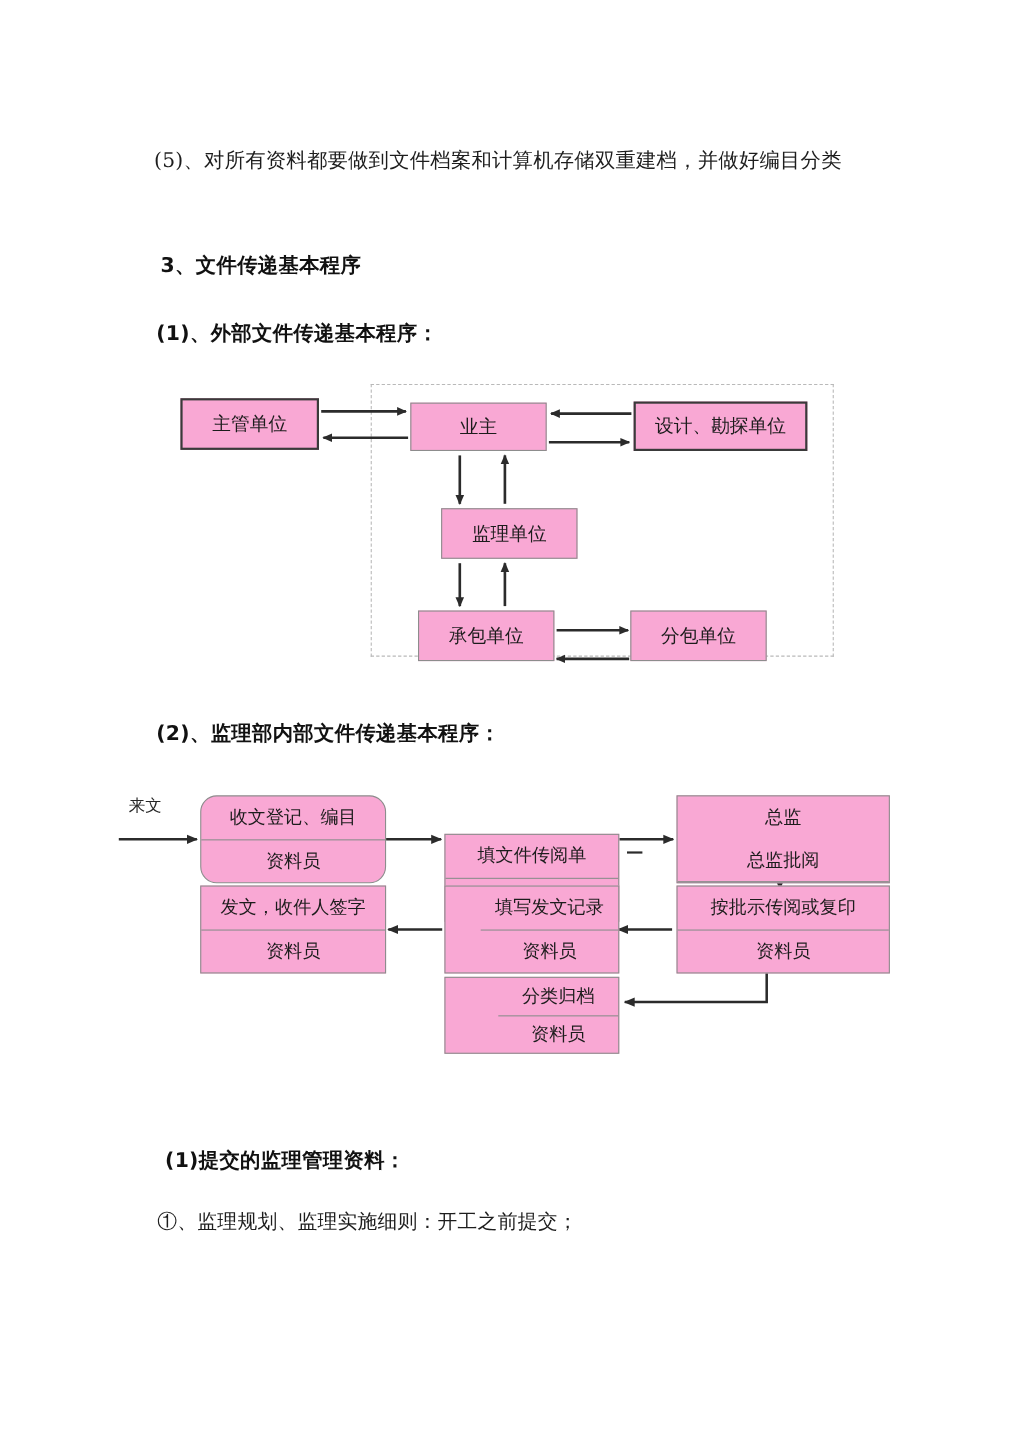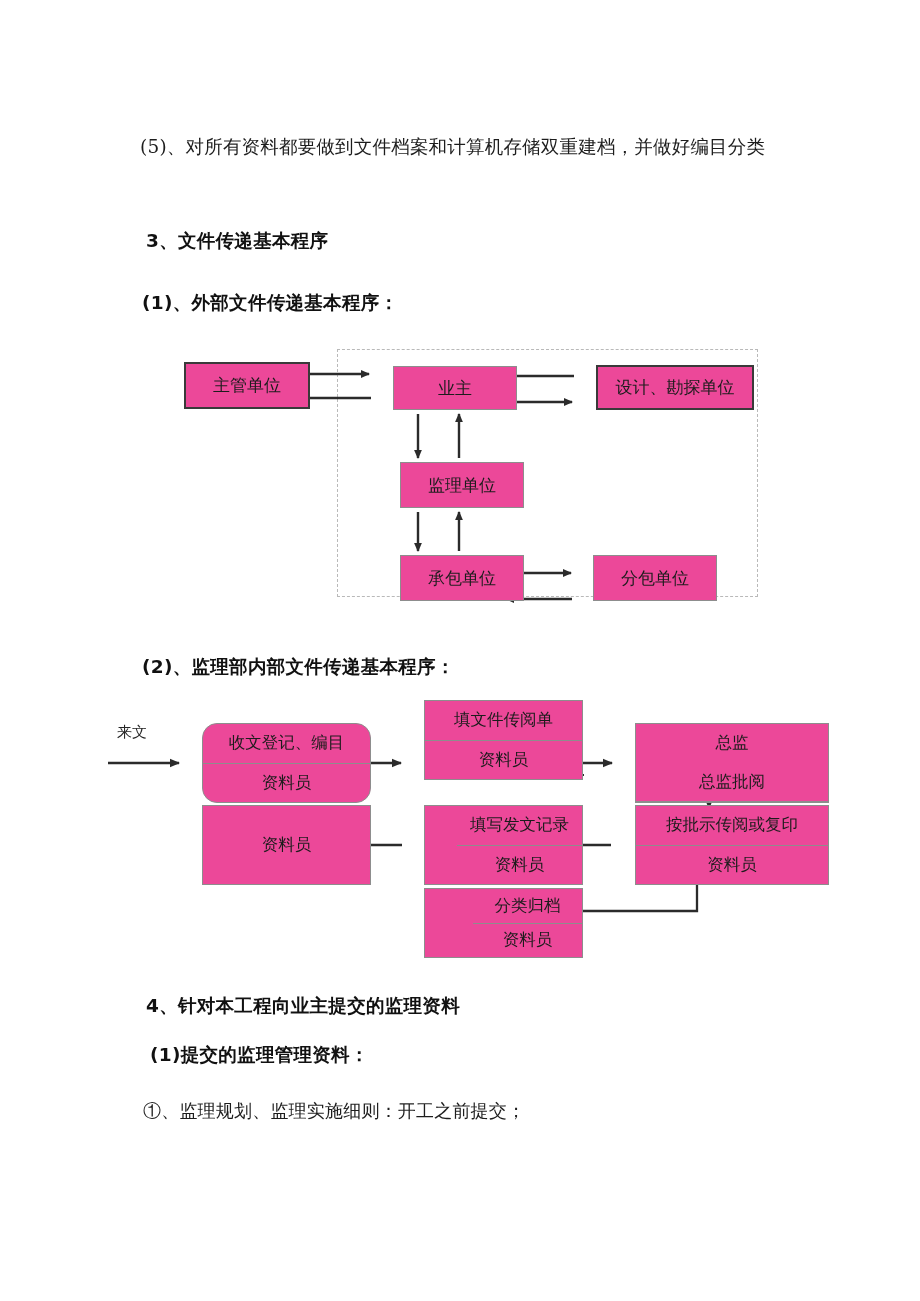--- a/index.html
+++ b/index.html
@@ -46,26 +46,25 @@
   }
 
   
   .diagram {
     position: absolute;
   }
   .dbox {
     position: absolute;
     box-sizing: border-box;
     border: 1px solid #8d8d8d;
-    background: #ec4899;
+    background: #f9a8d4;
     display: flex;
     flex-direction: column;
     align-items: stretch;
     justify-content: center;
-    margin-left: 20px;
   }
   .dbox.strong {
     border: 2px solid #3a3a3a;
   }
   .dbox .cell {
     flex: 1 1 0;
     display: flex;
     align-items: center;
     justify-content: center;
     font-size: 16.5px;
@@ -154,21 +153,21 @@
     </div>
 
     <div class="dbox single" style="left:373px; top:366px; width:124px; height:44px;">
       <div class="cell">业主</div>
     </div>
 
     <div class="dbox single strong" style="left:576px; top:365px; width:158px; height:45px;">
       <div class="cell">设计、勘探单位</div>
     </div>
 
-    <div class="dbox single" style="left:380px; top:462px; width:124px; height:46px;">
+    <div class="dbox single" style="left:401px; top:462px; width:124px; height:46px;">
       <div class="cell">监理单位</div>
     </div>
 
     <div class="dbox single" style="left:380px; top:555px; width:124px; height:46px;">
       <div class="cell">承包单位</div>
     </div>
 
     <div class="dbox single" style="left:573px; top:555px; width:124px; height:46px;">
       <div class="cell">分包单位</div>
     </div>
@@ -208,49 +207,49 @@
       </g>
     </svg>
 
     <div class="flowlabel" style="left:117px; top:723px;">来文</div>
 
     <div class="dbox" style="left:182px; top:723px; width:169px; height:80px;border-radius:15px;">
       <div class="cell divider">收文登记、编目</div>
       <div class="cell">资料员</div>
     </div>
 
-    <div class="dbox" style="left:404px; top:700px; width:159px; height:80px;">
+    <div class="dbox" style="left:404px; top:758px; width:159px; height:80px;">
       <div class="cell divider">填文件传阅单</div>
       <div class="cell">资料员</div>
     </div>
 
     <div class="dbox" style="left:615px; top:723px; width:194px; height:80px;">
       <div class="cell">总监</div>
       <div class="cell divider">总监批阅</div>
     </div>
 
     <div class="dbox" style="left:182px; top:805px; width:169px; height:80px;">
+      <div class="cell divider">发文，收件人签字</div>
       <div class="cell">资料员</div>
     </div>
 
     <div class="dbox" style="left:404px; top:805px; width:159px; height:80px;padding-left:32px;">
       <div class="cell divider">填写发文记录</div>
       <div class="cell">资料员</div>
     </div>
 
     <div class="dbox" style="left:615px; top:805px; width:194px; height:80px;">
       <div class="cell divider">按批示传阅或复印</div>
       <div class="cell">资料员</div>
     </div>
 
     <div class="dbox" style="left:404px; top:888px; width:159px; height:70px;padding-left:48px;">
       <div class="cell divider">分类归档</div>
       <div class="cell">资料员</div>
     </div>
   </div>
 
-  <div class="heading" style="left:146px; top:993px;">4、针对本工程向业主提交的监理资料</div>
 
   <div class="heading" style="left:150px; top:1042px;">(1)提交的监理管理资料：</div>
 
   <div class="para body" style="left:143px; top:1088px; font-size:18px;">①、监理规划、监理实施细则：开工之前提交；</div>
 
 </div>
 
 </body></html>

